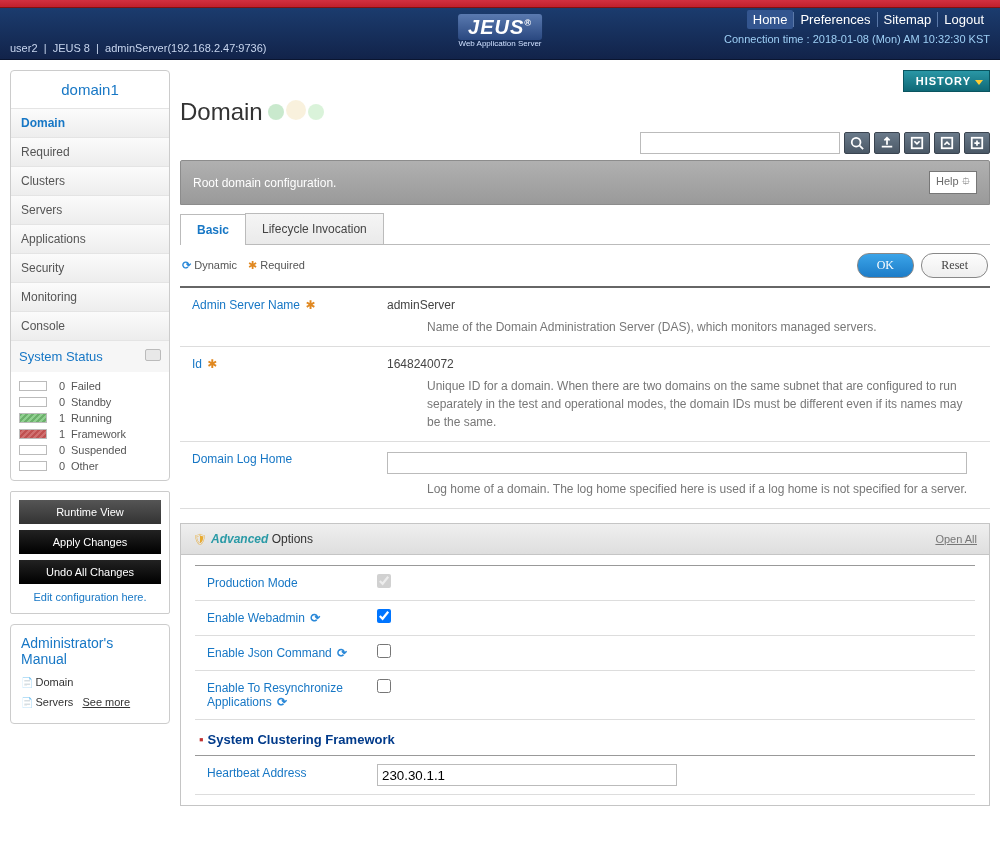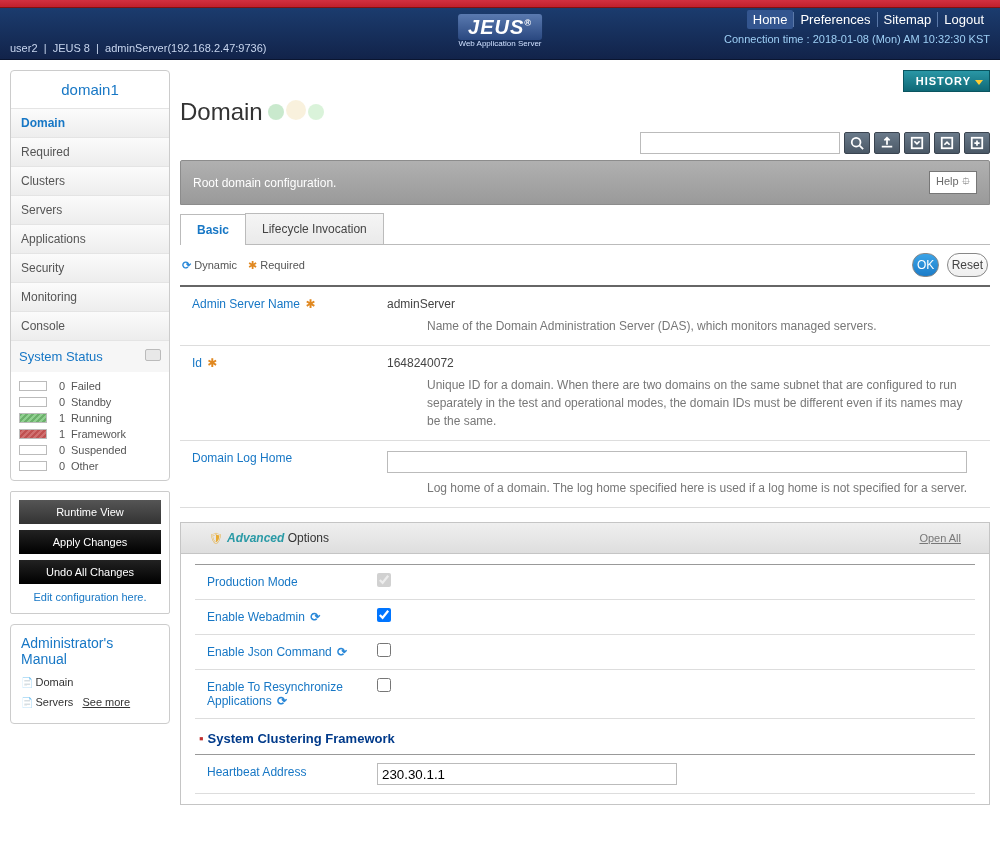--- a/index.html
+++ b/index.html
@@ -63,36 +63,36 @@
 .icon-btn .tiny-svg { width:14px; height:14px; stroke:#fff; fill:none; stroke-width:2;}
 .subtitle-bar { background:linear-gradient(#b0b0b0,#9a9a9a); color:#fff; padding:10px 12px; border-radius:2px 2px 0 0; border:1px solid #8c8c8c; display:flex; justify-content:space-between; align-items:center; margin-bottom:0;}
 .subtitle-bar .help { background:#fff; color:#6a6a6a; border:1px solid #777; padding:1px 6px; font-size:11px; cursor:pointer;}
 .tabs { display:flex; border-bottom:1px solid #bbb; margin-top:8px;}
 .tab { padding:8px 16px; border:1px solid #bbb; border-bottom:none; background:linear-gradient(#f5f5f5,#eaeaea); color:#444; cursor:pointer; margin-right:-1px; font-size:12px;}
 .tab.active { background:#fff; color:#1777c5; font-weight:bold; position:relative; top:1px;}
 .info-row { display:flex; justify-content:space-between; align-items:center; padding:8px 2px; }
 .legend { font-size:11px; color:#555;}
 .legend .dyn::before { content:"⟳"; color:#2a88d8; font-weight:bold; margin-right:3px;}
 .legend .req::before { content:"✱"; color:#e08820; margin:0 3px 0 8px;}
-.btn-row button { padding:4px 4px; border:1px solid #888; border-radius:12px; cursor:pointer; font-size:12px;}
+.btn-row button { padding:4px 19px; border:1px solid #888; border-radius:12px; cursor:pointer; font-size:12px;font-family:Liberation Serif, serif;}
 .btn-ok { background:linear-gradient(#3ba4e8,#1c7cc8); color:#fff; border-color:#176aa8; margin-right:4px; padding:4px 20px;}
 .btn-reset { background:linear-gradient(#fdfdfd,#eee); color:#444;}
 
 .form-table { border-top:2px solid #666; }
 .form-row { display:flex; border-bottom:1px solid #ddd; }
 .form-label { width:195px; padding:10px 12px; color:#1777c5; font-size:12px; flex-shrink:0;}
 .form-label .req-mark { color:#e08820; margin-left:2px;}
 .form-label .dyn-mark { display:inline-block; color:#2a88d8; font-weight:bold; margin-left:2px;}
 .form-value { flex:1; padding:10px 12px; font-size:12px; color:#444;}
 .form-value .desc { color:#777; margin-top:6px; line-height:1.5;margin-left:40px;}
 .text-input { width:300px; height:22px; border:1px solid #bbb; padding:0 4px;}
 .textarea-input { width:300px; height:68px; border:1px solid #bbb; padding:4px; resize:both;}
 
 .adv-panel { border:1px solid #c5c5c5; margin-top:14px;}
-.adv-header { background:linear-gradient(#efefef,#dedede); padding:8px 28px; display:flex; justify-content:space-between; align-items:center; border-bottom:1px solid #c5c5c5;}
+.adv-header { background:linear-gradient(#efefef,#dedede); padding:8px 12px; display:flex; justify-content:space-between; align-items:center; border-bottom:1px solid #c5c5c5;}
 .adv-header .at { font-style:italic; color:#2a9aa6; font-weight:bold;}
 .adv-header .shield::before { content:"🛡"; color:#e8aa30; margin-right:4px; font-size:11px;}
 .adv-header .openall { color:#777; text-decoration:underline; font-size:11px; cursor:pointer;}
 .adv-body { padding:10px 14px;}
 .adv-form .form-label { width:170px;}
 .adv-form .form-value { padding:8px 12px;}
 .input-btn { background:linear-gradient(#8a8a8a,#6a6a6a); color:#fff; border:1px solid #555; padding:3px 12px; margin-left:6px; cursor:pointer; vertical-align:top;}
 .cluster-title { color:#003a8a; font-weight:bold; padding:12px 4px 8px; font-size:13px;}
 .cluster-title::before { content:"▪"; color:#c03030; margin-right:4px;}
 input[type=checkbox]{ width:14px; height:14px;}

